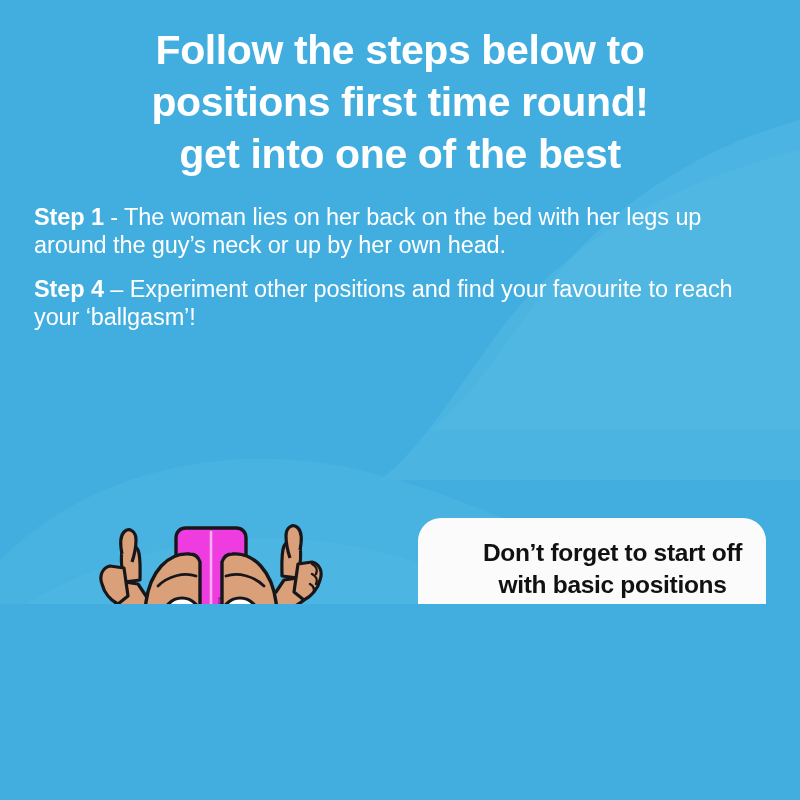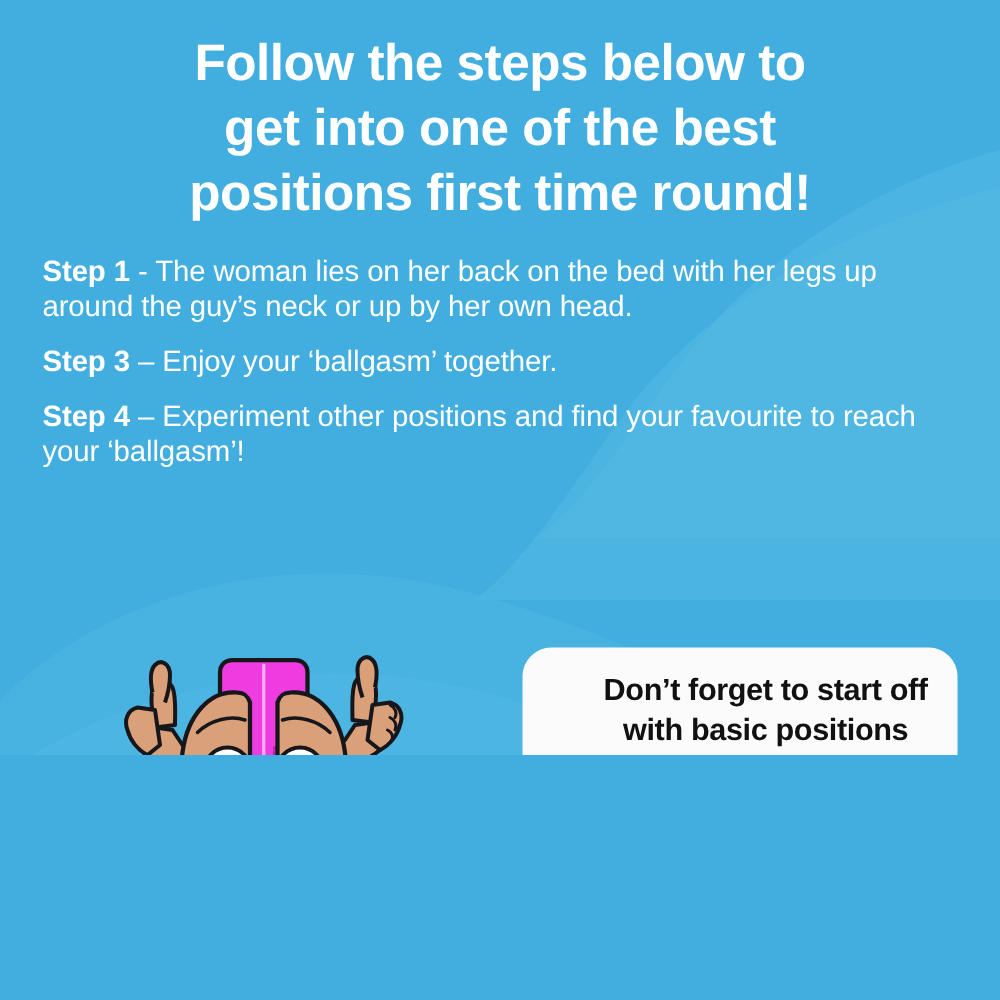--- a/index.html
+++ b/index.html
@@ -121,32 +121,29 @@
 
     <path d="M800,150 C660,185 560,250 500,330 C455,392 420,450 380,480 L800,480 Z" fill="#4FB6E2" opacity="0.75"></path>
     <path d="M800,120 C690,150 600,215 545,290 C500,350 470,400 430,430 L800,430 Z" fill="#55BAE5" opacity="0.55"></path>
 
     <path d="M0,560 C90,470 230,440 360,470 C500,503 620,580 800,640 L800,800 L0,800 Z" fill="#4BB4E1" opacity="0.75"></path>
     <path d="M0,620 C110,545 250,520 380,552 C520,586 640,650 800,700 L800,800 L0,800 Z" fill="#4FB7E3" opacity="0.5"></path>
   </svg>
 
   <div class="headline">
     <span>Follow the steps below to</span>
+    <span>positions first time round!</span>
     <span>get into one of the best</span>
-    <span>positions first time round!</span>
   </div>
 
   <div class="steps">
     <p class="step">
       <b>Step 1</b><span> - </span><span>The woman lies on her back on the bed with her legs up around the guy’s neck or up by her own head.</span>
     </p>
     <p class="step">
-      <b>Step 3</b><span> – </span><span>Enjoy your ‘ballgasm’ together.</span>
-    </p>
-    <p class="step">
       <b>Step 4</b><span> – </span><span>Experiment other positions and find your favourite to reach your ‘ballgasm’!</span>
     </p>
   </div>
 
   <svg class="bubble-tail" viewBox="0 0 150 70">
     <path d="M6,48 L150,16 L150,46 Z" fill="#FBFBFB"></path>
   </svg>
 
   <div class="bubble">
     <div class="bubble-text">Don’t forget to start off with basic positions before trying advanced positions!</div>

